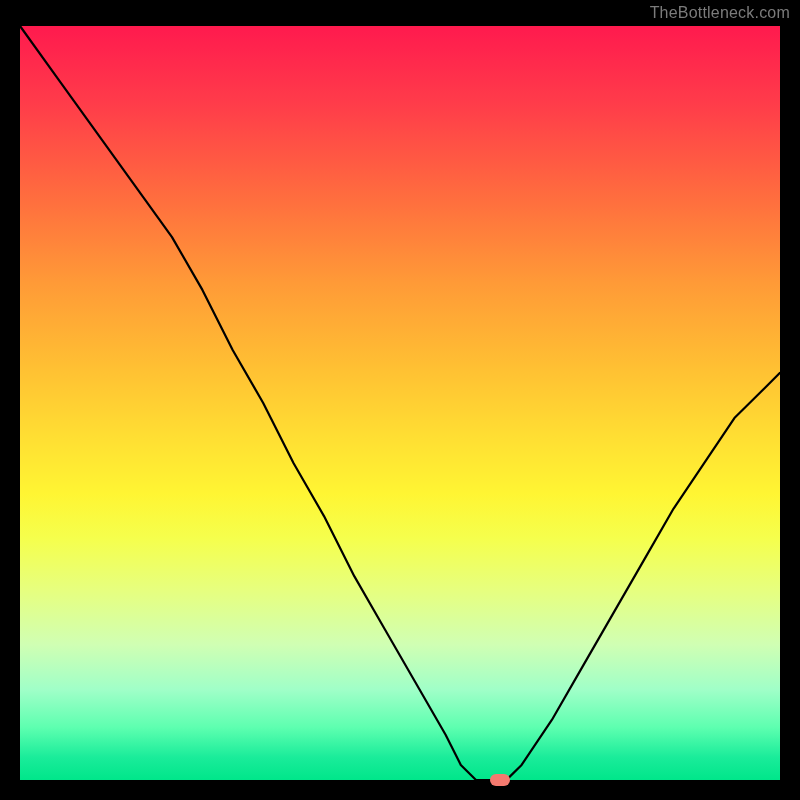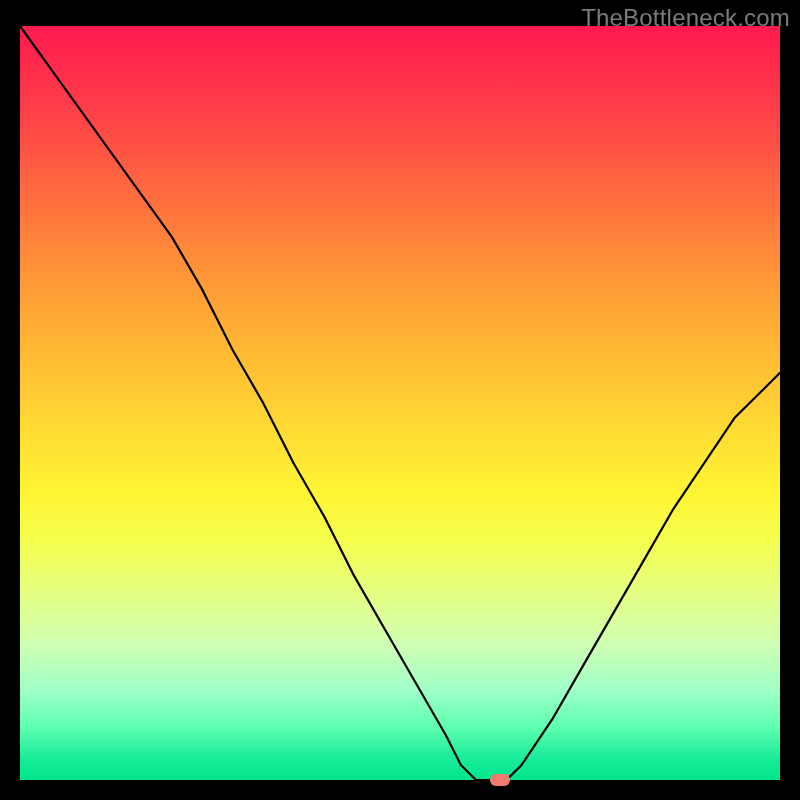--- a/index.html
+++ b/index.html
@@ -62,21 +62,21 @@
     height: 12px;
     background: #f47a6f;
     border-radius: 6px;
     transform: translate(-50%, -50%);
   }
   .watermark {
     position: absolute;
     top: 4px;
     right: 10px;
     color: #7b7b7b;
-    font-size: 24px;
+    font-size: 16px;
     font-weight: 400;
     letter-spacing: 0.2px;
     user-select: none;
     margin-left: 40px;
   }
 </style>
 </head>
 <body>
 
 <div class="stage">

